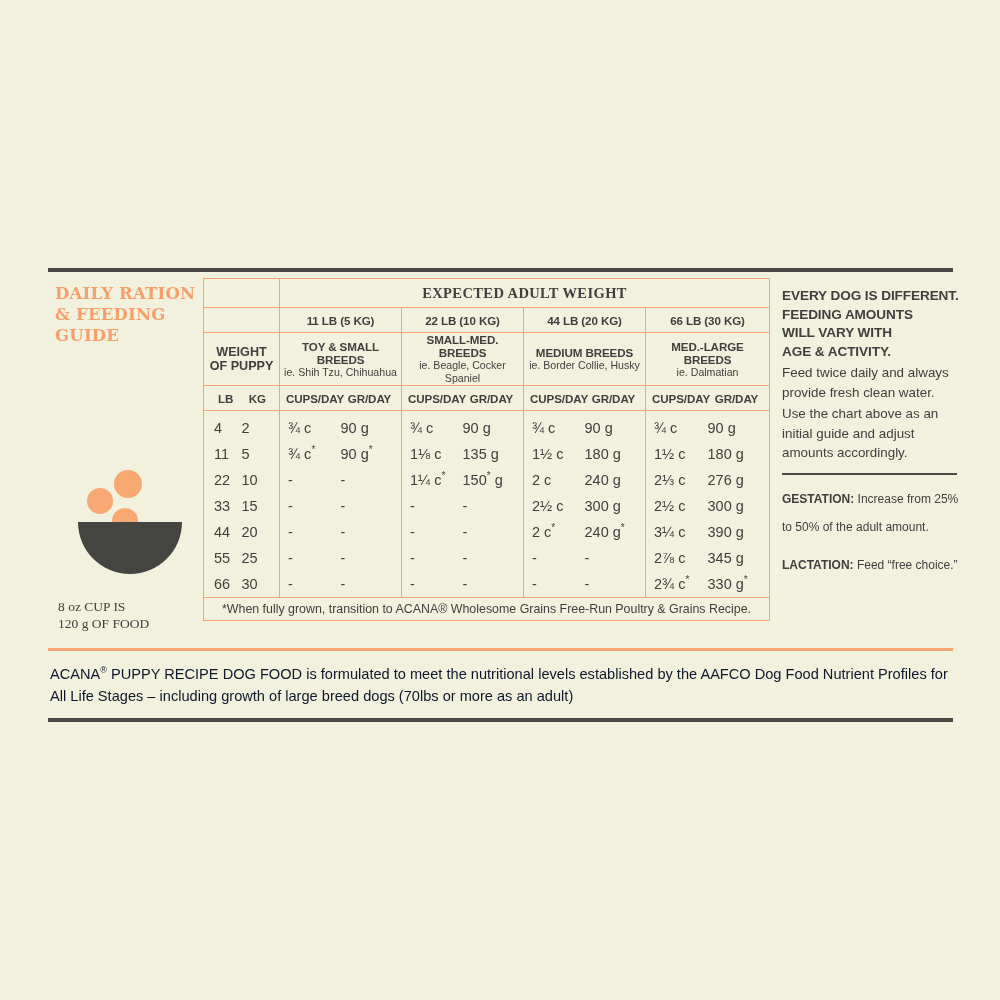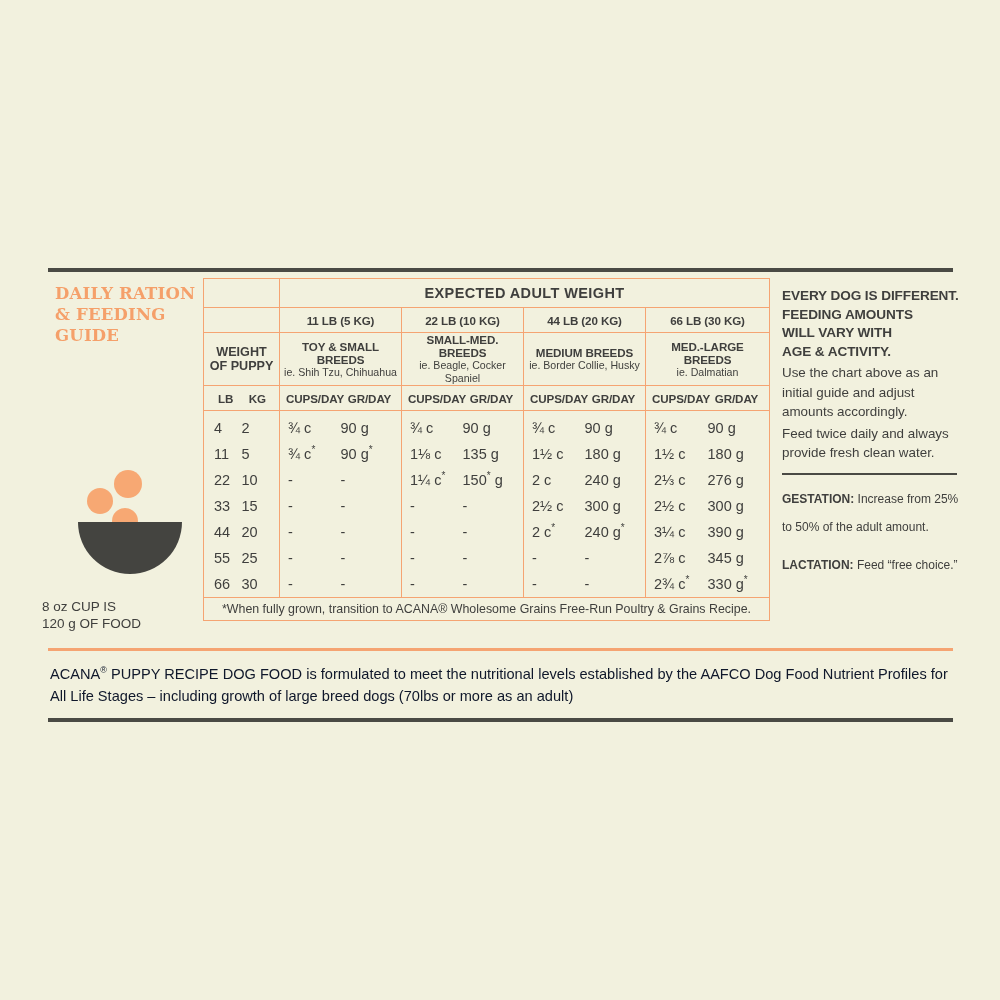--- a/index.html
+++ b/index.html
@@ -51,40 +51,40 @@
   .kibble { position: absolute; border-radius: 50%; background: #f7a873; }
   .k1 { width: 28px; height: 28px; left: 36px; top: 0px; }
   .k2 { width: 26px; height: 26px; left: 9px; top: 18px; }
   .k3 { width: 26px; height: 26px; left: 34px; top: 38px; }
   .bowl {
     position: absolute; left: 0px; top: 52px; width: 104px; height: 52px;
     background: #444440;
     border-radius: 0 0 52px 52px;
   }
   .cup-note {
-    position: absolute; left: 42px; top: 598px; width: 150px;
-    font-size: 13.5px; line-height: 17px; color: #3f3f3d;
+    position: absolute; left: 58px; top: 598px; width: 150px;
+    font-size: 13.5px; line-height: 17px; color: #3f3f3d; font-family: Liberation Serif, serif;
   }
 
   
   .table {
     position: absolute; left: 203px; top: 278px; width: 566px;
   }
   .tbl { border-collapse: collapse; width: 566px; table-layout: fixed; }
   .tbl td {
     border: 1px solid #f5a472;
     padding: 0;
     text-align: center;
     vertical-align: middle;
     color: #3f3f3d;
   }
   .blank-cell { border-top: none; border-left: none; }
 
   .cell-expected {
-    font-family: Liberation Sans, sans-serif;
+    font-family: Liberation Serif, serif;
     font-weight: bold;
     font-size: 14.5px;
     letter-spacing: 0.4px;
     height: 28px;
     border-top: none;
     border-left: none;
     border-right: none;
   }
   .cell-weight-hdr {
     font-weight: bold; font-size: 12.6px; line-height: 14px; height: 30px;
@@ -473,22 +473,22 @@
     </table>
   </div>
 
   <div class="right-panel">
     <div class="rp-head">
       <div>EVERY DOG IS DIFFERENT.</div>
       <div>FEEDING AMOUNTS</div>
       <div>WILL VARY WITH</div>
       <div>AGE &amp; ACTIVITY.</div>
     </div>
+    <div class="rp-body">Feed twice daily and always provide fresh clean water.</div>
     <div class="rp-body">Use the chart above as an initial guide and adjust amounts accordingly.</div>
-    <div class="rp-body">Feed twice daily and always provide fresh clean water.</div>
     <div class="rp-divider"></div>
     <div class="rp-para"><b>GESTATION:</b><span> Increase from 25% to 50% of the adult amount.</span></div>
     <div class="rp-para"><b>LACTATION:</b><span> Feed “free choice.”</span></div>
   </div>
 
   <div class="rule-orange-mid"></div>
 
   <div class="aafco"><span>ACANA</span><sup class="reg">®</sup><span> PUPPY RECIPE DOG FOOD is formulated to meet the nutritional levels established by the AAFCO Dog Food Nutrient Profiles for All Life Stages – including growth of large breed dogs (70lbs or more as an adult)</span></div>
 
   <div class="rule-dark-bottom"></div>

